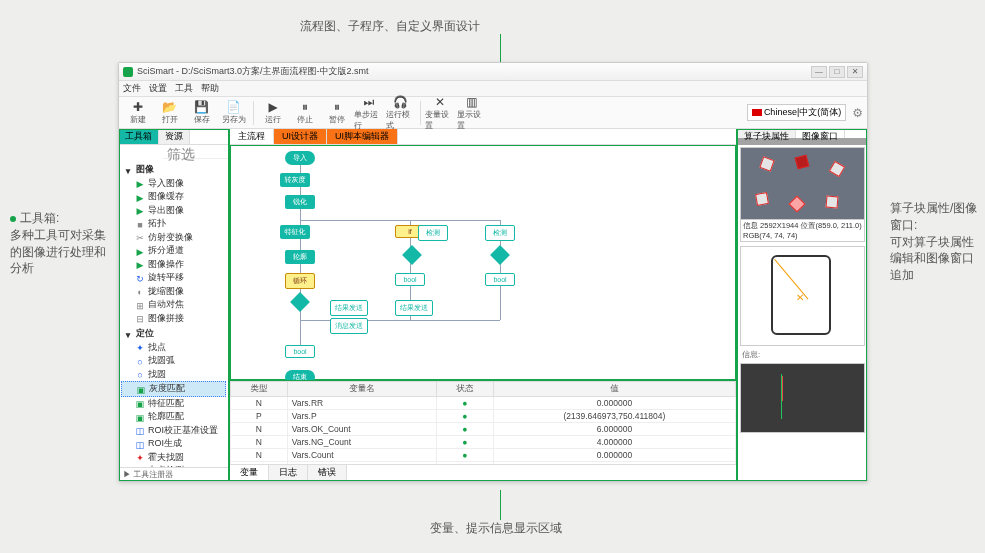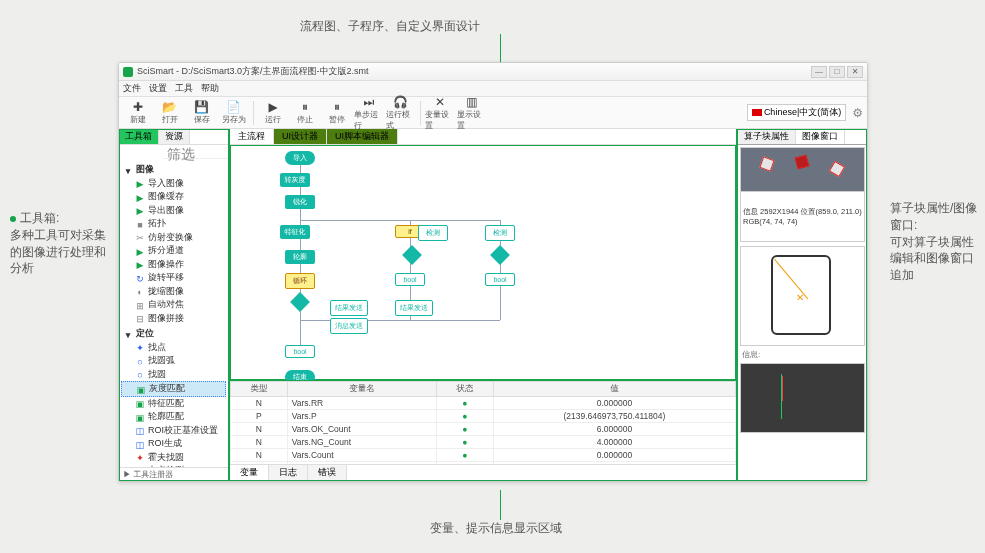--- a/index.html
+++ b/index.html
@@ -27,36 +27,36 @@
 .tb-sep { width:1px; height:24px; background:#ddd; margin:0 2px;}
 .tb-spacer { flex:1; }
 .lang-box { font-size:9px; border:1px solid #ccc; padding:1px 4px; background:#fff; display:flex; align-items:center; gap:2px;}
 .lang-box .flag { width:10px;height:7px;background:#d00; display:inline-block;}
 .gear { font-size:12px; color:#888; margin-left:4px;}
 
 .body-area { flex:1; display:flex; overflow:hidden; }
 .left-panel { width: 110px; border-right:1px solid #ddd; display:flex; flex-direction:column; border:1px solid #16a34a; border-top:none; border-left:none; border-bottom:none;}
 .left-tabs { height:16px; display:flex; border-bottom:1px solid #ddd; font-size:9px;}
 .left-tabs div { padding:1px 6px; border-right:1px solid #ddd; background:#f0f0f0;}
-.left-tabs div.active { background:#22c55e; }
+.left-tabs div.active { background:#14b8a6; }
 .filter-row { height:14px; border-bottom:1px solid #eee; font-size:14px; color:#888; padding:1px 4px;margin-left:44px;}
 .tree { flex:1; overflow:hidden; font-size:9px; color:#333; padding:2px 2px; line-height:1.5;}
 .tree-item { display:flex; align-items:center; gap:3px; padding:0 2px; white-space:nowrap;}
 .tree-item.cat { font-weight:bold; margin-top:2px;}
 .tree-item.sel { background:#cde8f7; border:1px dotted #3b82f6;}
 .tree-ico { width:10px; height:10px; display:inline-block; text-align:center; font-size:9px;}
 .ti-green { color:#16a34a;}
 .ti-blue { color:#2563eb;}
 .ti-gray { color:#888;}
 .ti-red { color:#dc2626;}
 .left-footer { height:14px; border-top:1px solid #ddd; font-size:8px; color:#666; padding:1px 4px;}
 
 .center-panel { flex:1; display:flex; flex-direction:column; border:1px solid #16a34a; border-top:none;}
 .center-tabs { height:16px; display:flex; border-bottom:1px solid #ddd; font-size:9px;text-align:right;}
-.center-tabs div { padding:1px 8px; border-right:1px solid #ddd; background:#4d7c0f;}
+.center-tabs div { padding:1px 8px; border-right:1px solid #ddd; background:#f97316;}
 .center-tabs div.active { background:#fff; border-bottom:1px solid #fff; position:relative; top:0;}
 .canvas { flex:1; background:#fff; position:relative; overflow:hidden;}
 .flow-node { position:absolute; background:#14b8a6; color:#fff; font-size:7px; padding:2px 4px; border-radius:2px; min-width:30px; text-align:center;}
 .flow-start { border-radius:8px; }
 .flow-diamond { width:14px; height:14px; background:#14b8a6; transform:rotate(45deg);}
 .flow-box { background:#fff; border:1px solid #14b8a6; color:#14b8a6;}
 .flow-yellow { background:#fef08a; border:1px solid #ca8a04; color:#78350f;}
 .flow-line { position:absolute; background:#94a3b8;}
 .flow-vline { width:1px;}
 .flow-hline { height:1px;}
@@ -65,26 +65,26 @@
 .vars-table { flex:1; overflow:hidden; }
 table.vars { width:100%; border-collapse:collapse; font-size:8.5px;}
 table.vars th { background:#f4f4f4; border:1px solid #ddd; padding:1px 4px; font-weight:normal; color:#555;}
 table.vars td { border:1px solid #eee; padding:1px 4px; text-align:center; color:#444;}
 table.vars td:nth-child(2) { text-align:left; }
 .vars-tabs { height:16px; display:flex; border-top:1px solid #ddd; font-size:9px;}
 .vars-tabs div { padding:1px 10px; border-right:1px solid #ddd; background:#f4f4f4;}
 .vars-tabs div.active { background:#fff;}
 
 .right-panel { width: 130px; border-left:1px solid #ddd; display:flex; flex-direction:column; border:1px solid #16a34a; border-top:none; border-right:none; border-bottom:none;}
-.right-tabs { height:16px; display:flex; border-bottom:1px solid #a3a3a3; font-size:9px;}
+.right-tabs { height:16px; display:flex; border-bottom:7px solid #a3a3a3; font-size:9px;}
 .right-tabs div { padding:1px 6px; border-right:1px solid #ddd; background:#f0f0f0;}
 .right-tabs div.active { background:#fff;text-align:right;}
 .img-view { height:95px; background:#6b7280; position:relative; margin:2px; border:1px solid #ccc;}
 .chip { position:absolute; width:12px; height:12px; border:1px solid #dc2626; background:#e5e5e5;}
-.img-info { font-size:7.5px; padding:15px 2px; color:#333; background:#fff; border-top:1px solid #ccc; position:absolute; bottom:0; left:0; right:0;}
+.img-info { font-size:7.5px; padding:1px 2px; color:#333; background:#fff; border-top:1px solid #ccc; position:absolute; bottom:0; left:0; right:0;}
 .phone-view { height:100px; background:#fff; border:1px solid #ccc; margin:2px; position:relative;}
 .phone-body { position:absolute; top:8px; left:30px; width:60px; height:80px; border:2px solid #333; border-radius:6px;}
 .phone-line { position:absolute; top:12px; left:34px; width:52px; height:1px; background:#f59e0b; transform:rotate(50deg); transform-origin:top left;}
 .cross { position:absolute; top:45px; left:55px; font-size:10px; color:#f59e0b;}
 .msg-label { font-size:8px; color:#666; padding:1px 4px;}
 .scope-view { height:70px; background:#3a3a3a; margin:2px; border:1px solid #ccc; position:relative;}
 .scope-trace { position:absolute; top:10px; left:40px; width:1px; height:45px; background:#22c55e;}
 .scope-trig { position:absolute; top:12px; left:41px; width:1px; height:25px; background:#ef4444;}
 
 .border-highlight { outline: 1px solid #16a34a; outline-offset:-1px;}

